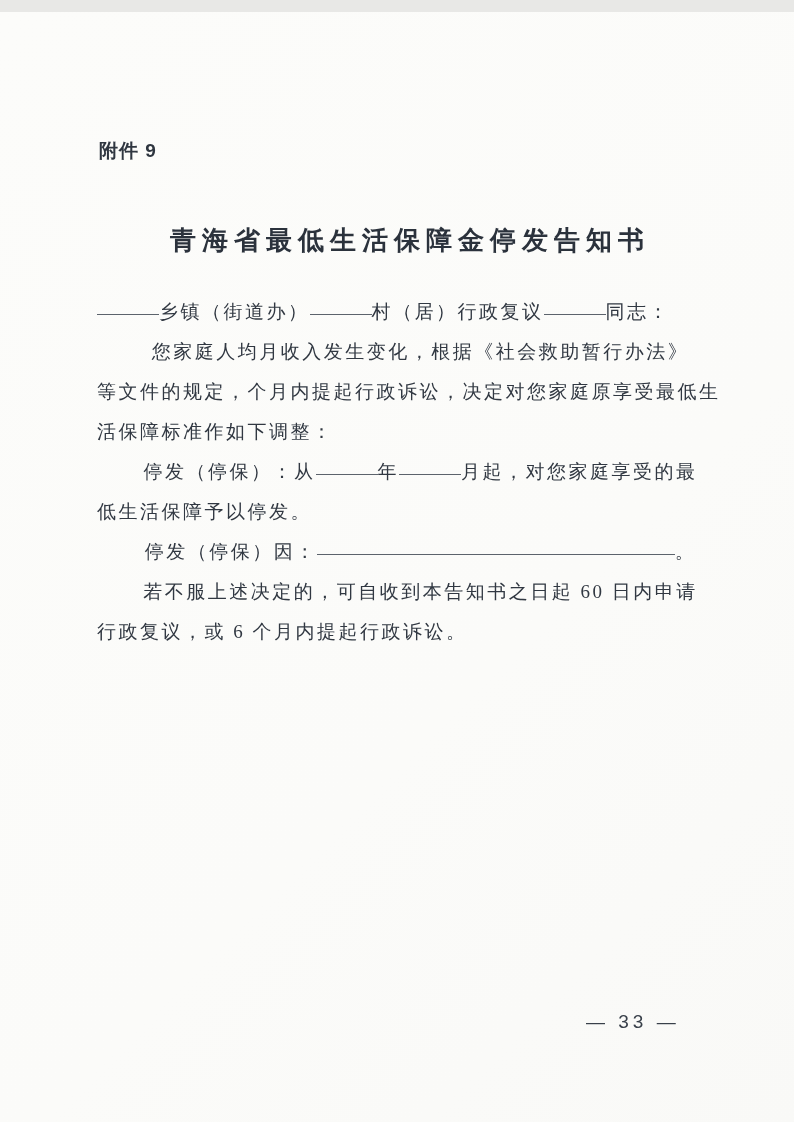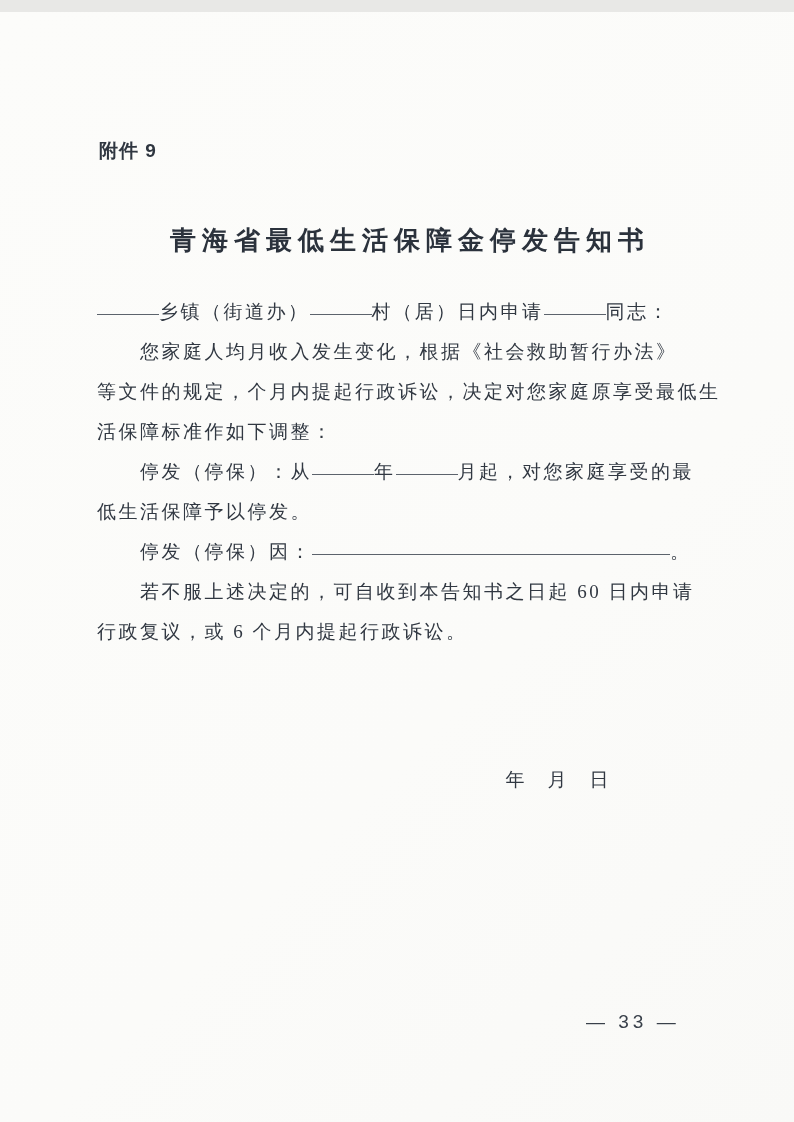--- a/index.html
+++ b/index.html
@@ -47,21 +47,21 @@
     font-family: "Liberation Serif", "DejaVu Serif", serif;
     font-size: 19px;
     color: #313842;
     letter-spacing: 2.5px;
   }
   .tline {
     height: 40px;
     line-height: 40px;
     white-space: nowrap;
   }
-  .indent { padding-left: 43px; }
+  .indent { padding-left: 43px; text-align: center; }
   .blank {
     display: inline-block;
     vertical-align: baseline;
     height: 1px;
     border-bottom: 1.4px solid #5c636c;
     transform: translateY(-3px);
   }
   .blank-sm   { width: 62px; }
   .blank-wide { width: 358px; }
   .sig-block {
@@ -96,21 +96,21 @@
 
 <div class="page">
 
   <div class="attachment">附件 9</div>
 
   <div class="doc-title">青海省最低生活保障金停发告知书</div>
 
   <div class="body-block">
 
     <div class="tline">
-      <span class="blank blank-sm"></span><span>乡镇（街道办）</span><span class="blank blank-sm"></span><span>村（居）日内申请</span><span class="blank blank-sm"></span><span>同志：</span>
+      <span class="blank blank-sm"></span><span>乡镇（街道办）</span><span class="blank blank-sm"></span><span>村（居）行政复议</span><span class="blank blank-sm"></span><span>同志：</span>
     </div>
 
     <div class="tline indent">您家庭人均月收入发生变化，根据《社会救助暂行办法》</div>
 
     <div class="tline">等文件的规定，个月内提起行政诉讼，决定对您家庭原享受最低生</div>
 
     <div class="tline">活保障标准作如下调整：</div>
 
     <div class="tline indent">
       <span>停发（停保）：从</span><span class="blank blank-sm"></span><span>年</span><span class="blank blank-sm"></span><span>月起，对您家庭享受的最</span>
@@ -122,18 +122,17 @@
       <span>停发（停保）因：</span><span class="blank blank-wide"></span><span>。</span>
     </div>
 
     <div class="tline indent">若不服上述决定的，可自收到本告知书之日起 60 日内申请</div>
 
     <div class="tline">行政复议，或 6 个月内提起行政诉讼。</div>
 
   </div>
 
   <div class="sig-block">
-    <div class="sig-line">年　月　日</div>
   </div>
 
   <div class="page-number">— 33 —</div>
 
 </div>
 
 </body></html>

